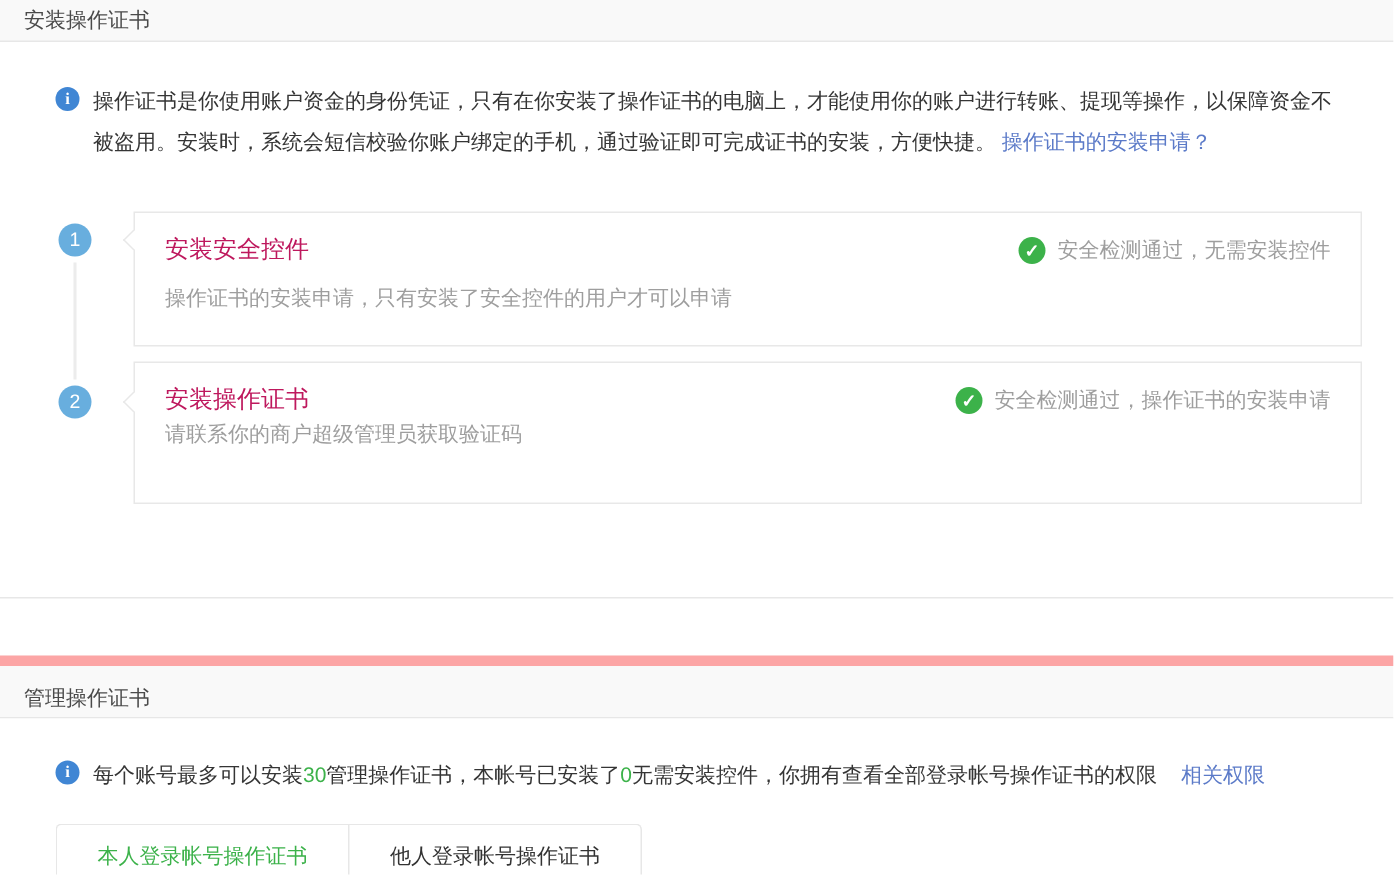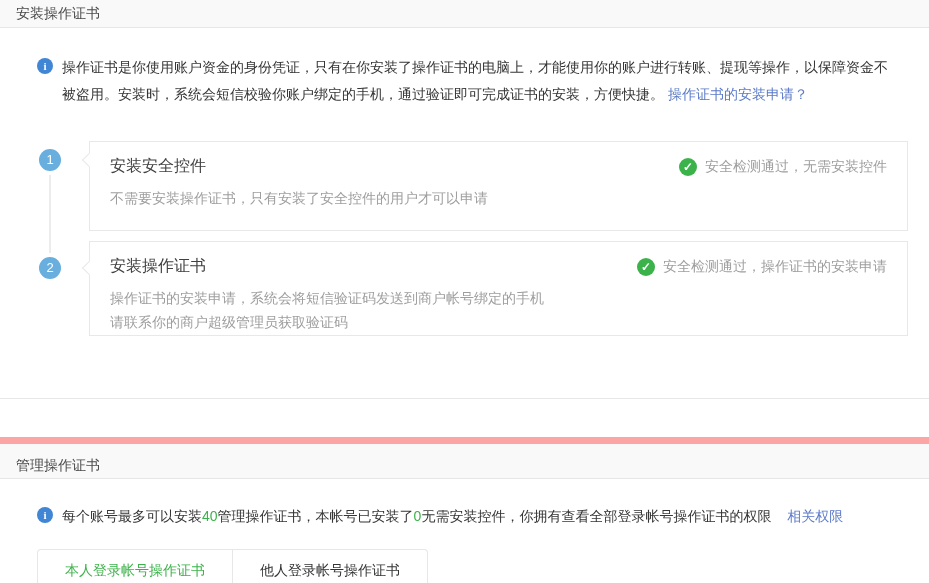--- a/index.html
+++ b/index.html
@@ -44,21 +44,21 @@
   .box-2 { height:95px; margin-top:10px; }
   .notch {
     position:absolute; left:-6px; width:10px; height:10px; background:#fff;
     border-left:1px solid #e8e8e8; border-bottom:1px solid #e8e8e8;
     transform:rotate(45deg);
   }
   .notch-1 { top:13px; }
   .notch-2 { top:21px; }
 
   .step-head { display:flex; align-items:center; }
-  .step-title { font-size:16px; color:#404040; }
+  .step-title { font-size:16px; color:#be185d; }
   .step-status { margin-left:auto; display:flex; align-items:center; }
   .check-icon {
     width:18px; height:18px; border-radius:50%; background:#3cb24a;
     color:#fff; font-size:12px; font-weight:bold; text-align:center; line-height:18px;
     margin-right:8px; flex:0 0 auto;
   }
   .status-text { font-size:14px; color:#9e9e9e;text-align:right; }
   .step-desc { margin-top:9px; font-size:14px; color:#9e9e9e; line-height:25px; }
 
   .card2 { background:#fff; height:104px; }
@@ -98,48 +98,47 @@
 
     <div class="step-box box-1">
       <div class="notch notch-1"></div>
       <div class="step-head">
         <span class="step-title">安装安全控件</span>
         <span class="step-status">
           <span class="check-icon">✓</span>
           <span class="status-text">安全检测通过，无需安装控件</span>
         </span>
       </div>
-      <div class="step-desc">不需要安装操作证书，只有安装了安全控件的用户才可以申请</div>
+      <div class="step-desc">操作证书的安装申请，只有安装了安全控件的用户才可以申请</div>
     </div>
 
     <div class="step-box box-2">
       <div class="notch notch-2"></div>
       <div class="step-head">
         <span class="step-title">安装操作证书</span>
         <span class="step-status">
           <span class="check-icon">✓</span>
           <span class="status-text">安全检测通过，操作证书的安装申请</span>
         </span>
       </div>
-      <div class="step-desc" style="margin-top:9px; line-height:24px;">操作证书的安装申请，系统会将短信验证码发送到商户帐号绑定的手机</div>
       <div class="step-desc" style="margin-top:0; line-height:24px;">请联系你的商户超级管理员获取验证码</div>
     </div>
   </div>
 </div>
 
 <div class="gap"></div>
 
 <div class="section-bar bar-mid">
   <span>管理操作证书</span>
 </div>
 
 <div class="card2">
   <div class="manage-info">
     <span class="info-icon">i</span>
-    <div class="info-text"><span>每个账号最多可以安装</span><span class="green-num">40</span><span>管理操作证书，本帐号已安装了</span><span class="green-num">0</span><span>无需安装控件，你拥有查看全部登录帐号操作证书的权限</span>
+    <div class="info-text"><span>每个账号最多可以安装</span><span class="green-num">30</span><span>管理操作证书，本帐号已安装了</span><span class="green-num">0</span><span>无需安装控件，你拥有查看全部登录帐号操作证书的权限</span>
       <a class="link manage-link">相关权限</a>
     </div>
   </div>
 
   <div class="tabs">
     <div class="tab active">本人登录帐号操作证书</div>
     <div class="tab">他人登录帐号操作证书</div>
   </div>
 </div>
 

